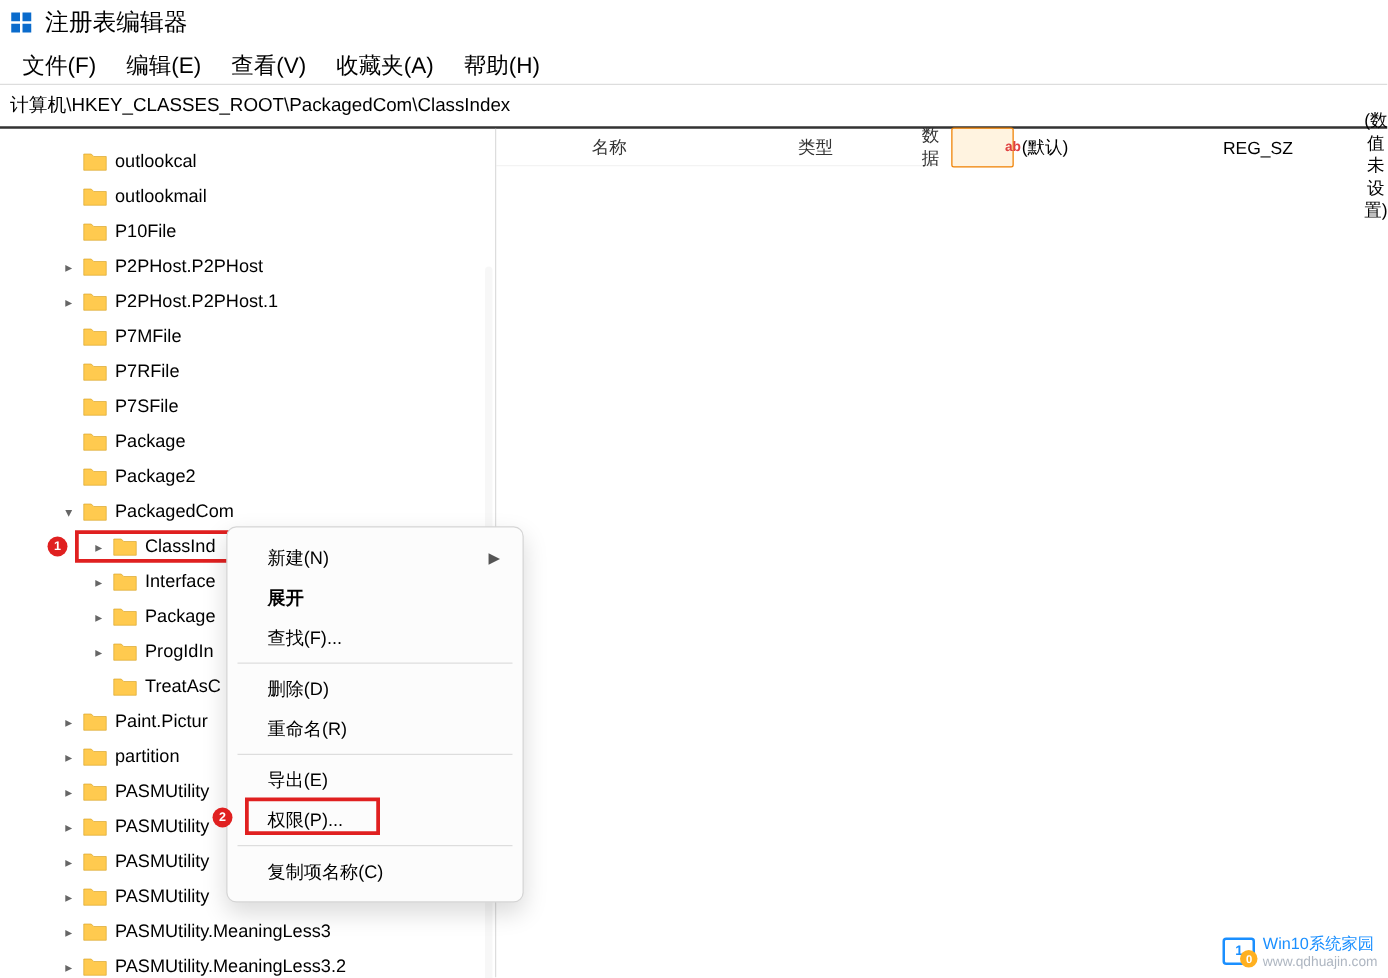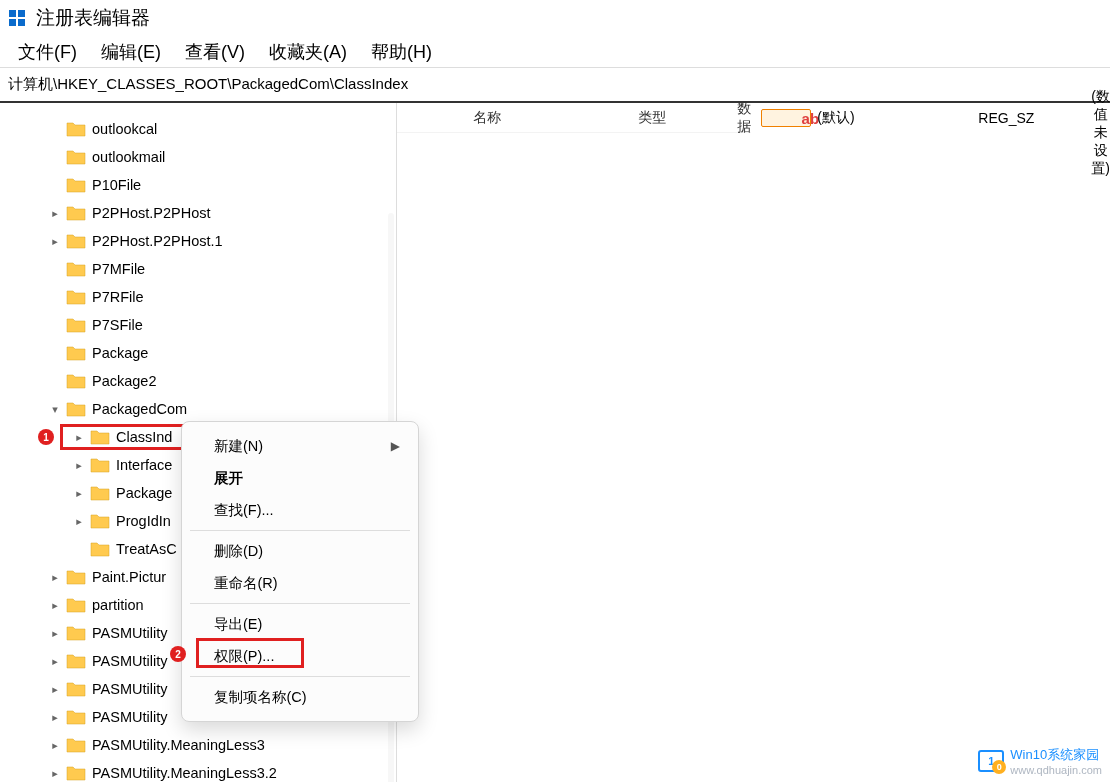--- a/index.html
+++ b/index.html
@@ -84,26 +84,26 @@
     .list-row {
       height: 30px;
       display: flex;
       align-items: center;
       font-size: 14px;
     }
     .list-row .col1 { width: 170px; padding-left: 10px; display: flex; align-items: center; gap: 6px; }
     .list-row .col2 { width: 170px; }
     .list-row .col3 { flex: 1; margin-top: 29px; }
     .str-icon {
-      width: 18px; height: 18px;
+      width: 18px; height: 32px;
       background: #fff3e0;
       border: 1px solid #f08000;
       border-radius: 2px;
       display: inline-flex; align-items: center; justify-content: center;
-      font-size: 15px; font-weight: bold; color: #e04040; padding-left: 48px;
+      font-size: 11px; font-weight: bold; color: #e04040; padding-left: 48px;
     }
     
     .tree { list-style: none; }
     .tree-node {
       height: 28px;
       display: flex;
       align-items: center;
       padding-left: 0;
       font-size: 14.5px;
       white-space: nowrap;

